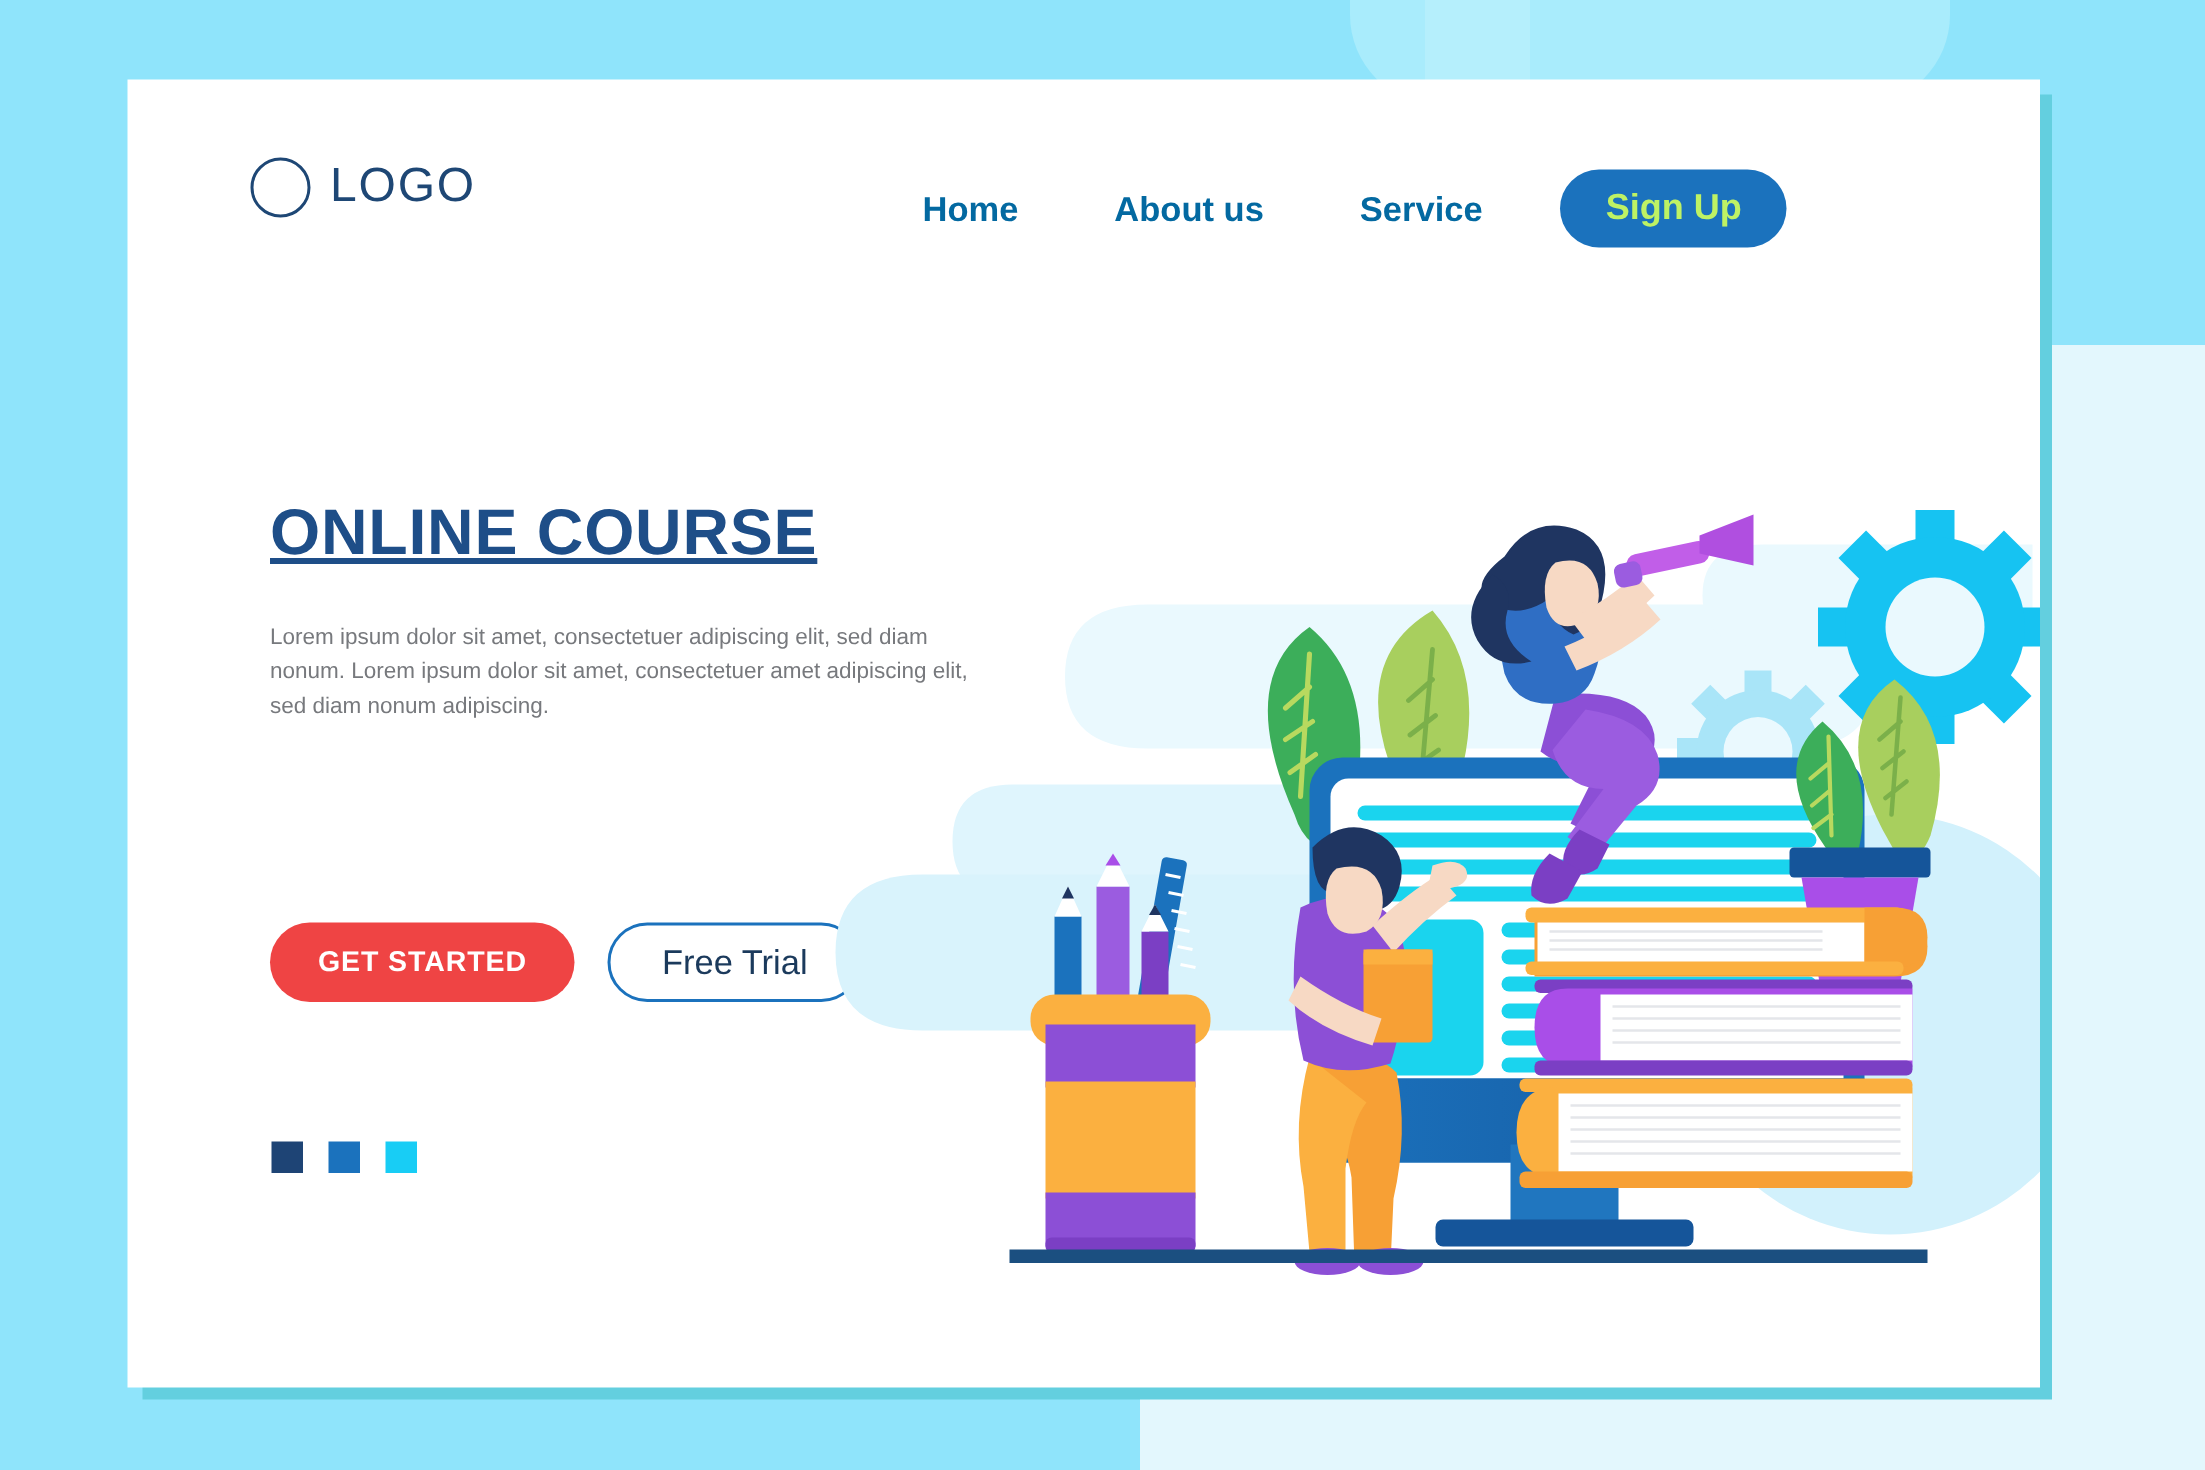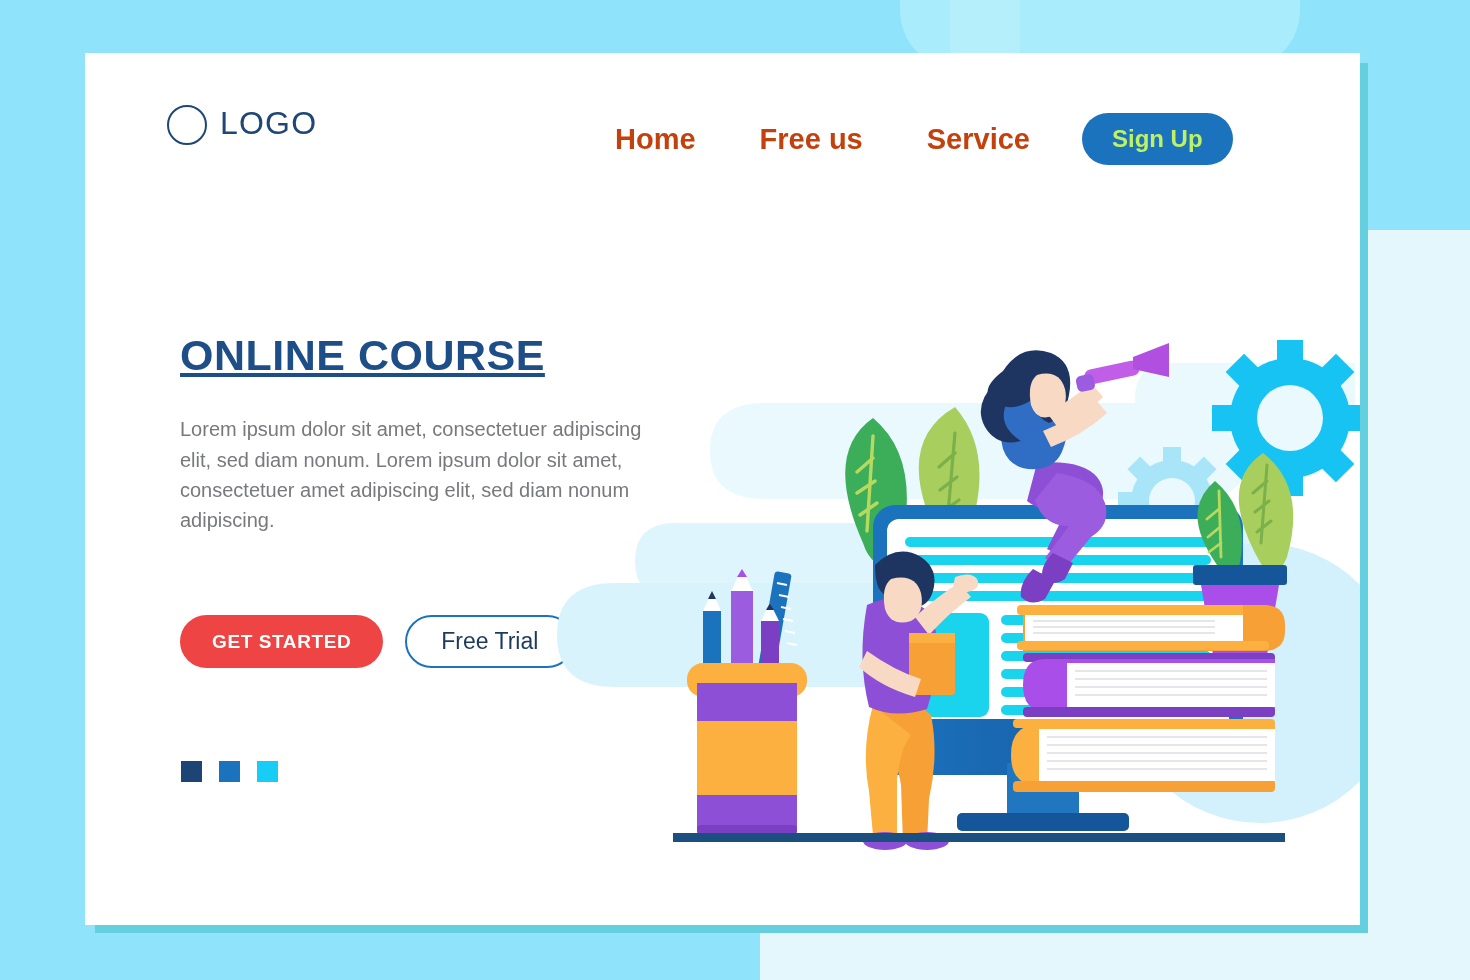--- a/index.html
+++ b/index.html
@@ -51,41 +51,41 @@
     width:40px;height:40px;border-radius:50%;
     border:2px solid #1e4775;box-sizing:border-box;
   }
   .logo-text{
     font-size:32px;letter-spacing:1.2px;color:#1e4775;font-weight:400;
   }
   .nav{
     position:absolute;left:530px;top:60px;display:flex;align-items:center;gap:0px;
   }
   .nav-link{
-    font-size:29px;font-weight:bold;color:#c2410c;
+    font-size:23px;font-weight:bold;color:#0369a1;
     margin-right:64px;cursor:pointer;white-space:nowrap;
   }
   .nav-link:last-of-type{margin-right:52px;}
   .signup-btn{
     background:#1b72bd;color:#bef264;border:none;border-radius:30px;
     padding:0 30px;height:52px;line-height:52px;
     font-size:24px;font-weight:bold;cursor:pointer;
     font-family:"Liberation Sans", sans-serif;
   }
 
   
   .hero{
     position:absolute;left:95px;top:280px;width:520px;
   }
   .hero-title{
     font-size:43px;font-weight:bold;color:#1e4e88;letter-spacing:0.5px;
     margin:0 0 36px 0;line-height:1.05;text-decoration:underline;
   }
   .hero-desc{
-    font-size:20px;color:#77797d;line-height:1.52;margin:0;
+    font-size:15px;color:#77797d;line-height:1.52;margin:0;
     width:470px;
   }
   .cta-row{
     position:absolute;left:95px;top:562px;display:flex;align-items:center;gap:22px;
   }
   .btn-primary{
     background:#ef4444;color:#fff;border:none;border-radius:30px;
     height:53px;padding:0 32px;font-size:19px;font-weight:bold;letter-spacing:0.6px;
     cursor:pointer;font-family:"Liberation Sans", sans-serif;
   }
@@ -122,21 +122,21 @@
 
   <div class="header">
 
     <div class="logo">
       <div class="logo-circle"></div>
       <div class="logo-text">LOGO</div>
     </div>
 
     <div class="nav">
       <div class="nav-link">Home</div>
-      <div class="nav-link">Free us</div>
+      <div class="nav-link">About us</div>
       <div class="nav-link">Service</div>
       <button class="signup-btn">Sign Up</button>
     </div>
 
   </div>
 
   <div class="hero">
     <h1 class="hero-title">ONLINE COURSE</h1>
     <p class="hero-desc">Lorem ipsum dolor sit amet, consectetuer adipiscing elit, sed diam nonum. Lorem ipsum dolor sit amet, consectetuer amet adipiscing elit, sed diam nonum adipiscing.</p>
   </div>

